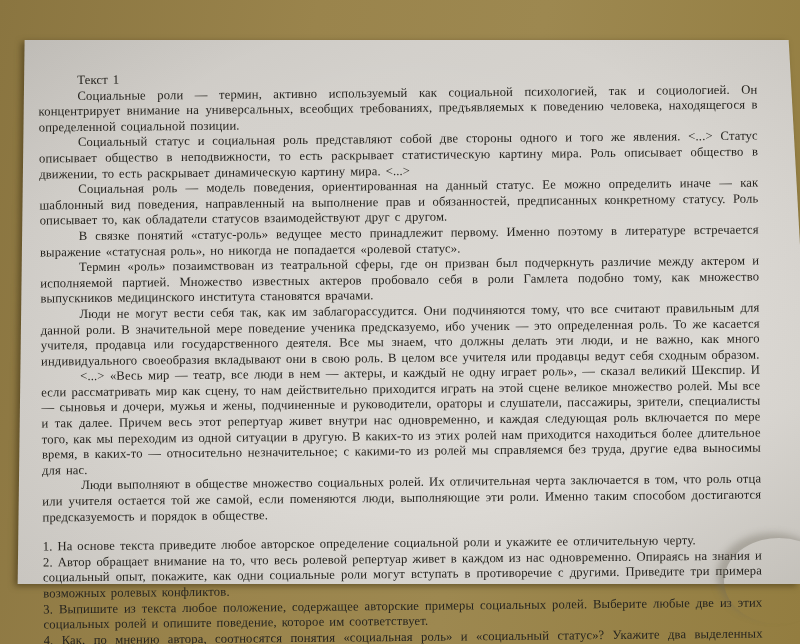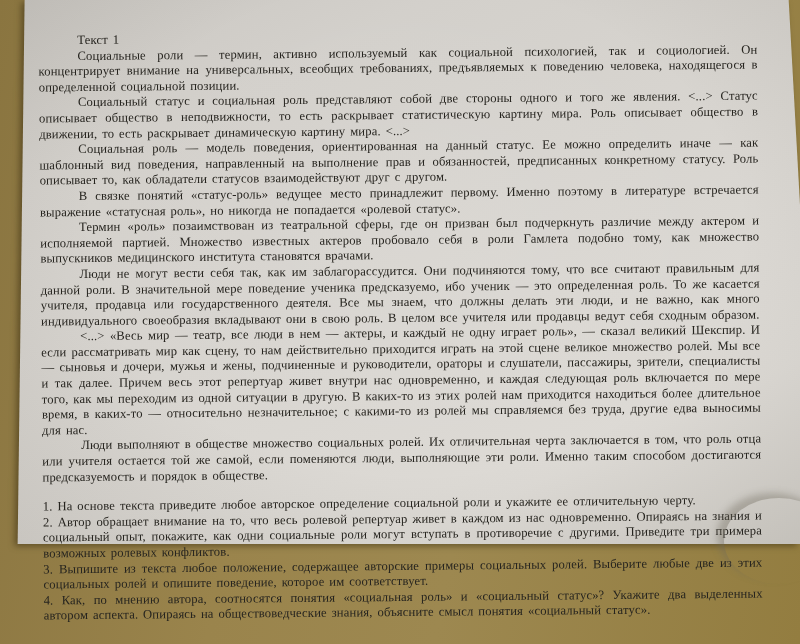--- a/index.html
+++ b/index.html
@@ -8,20 +8,21 @@
     width: 800px;
     height: 644px;
     overflow: hidden;
     background: linear-gradient(100deg, #8a7540 0%, #9a844c 35%, #9d8850 60%, #937d40 100%);
     font-family: "Liberation Serif", "DejaVu Serif", serif;
   }
   .photo-frame {
     position: relative;
     width: 800px;
     height: 544px;
+    margin-top: 40px;
   }
   .paper-shadow-wrap {
     position: absolute;
     inset: 0;
     filter: drop-shadow(-3px 2px 3px rgba(55, 42, 12, 0.55));
   }
   .paper-sheet {
     position: absolute;
     inset: 0;
     clip-path: polygon(25px -30px, 787px -30px, 826px 674px, 16px 674px);

